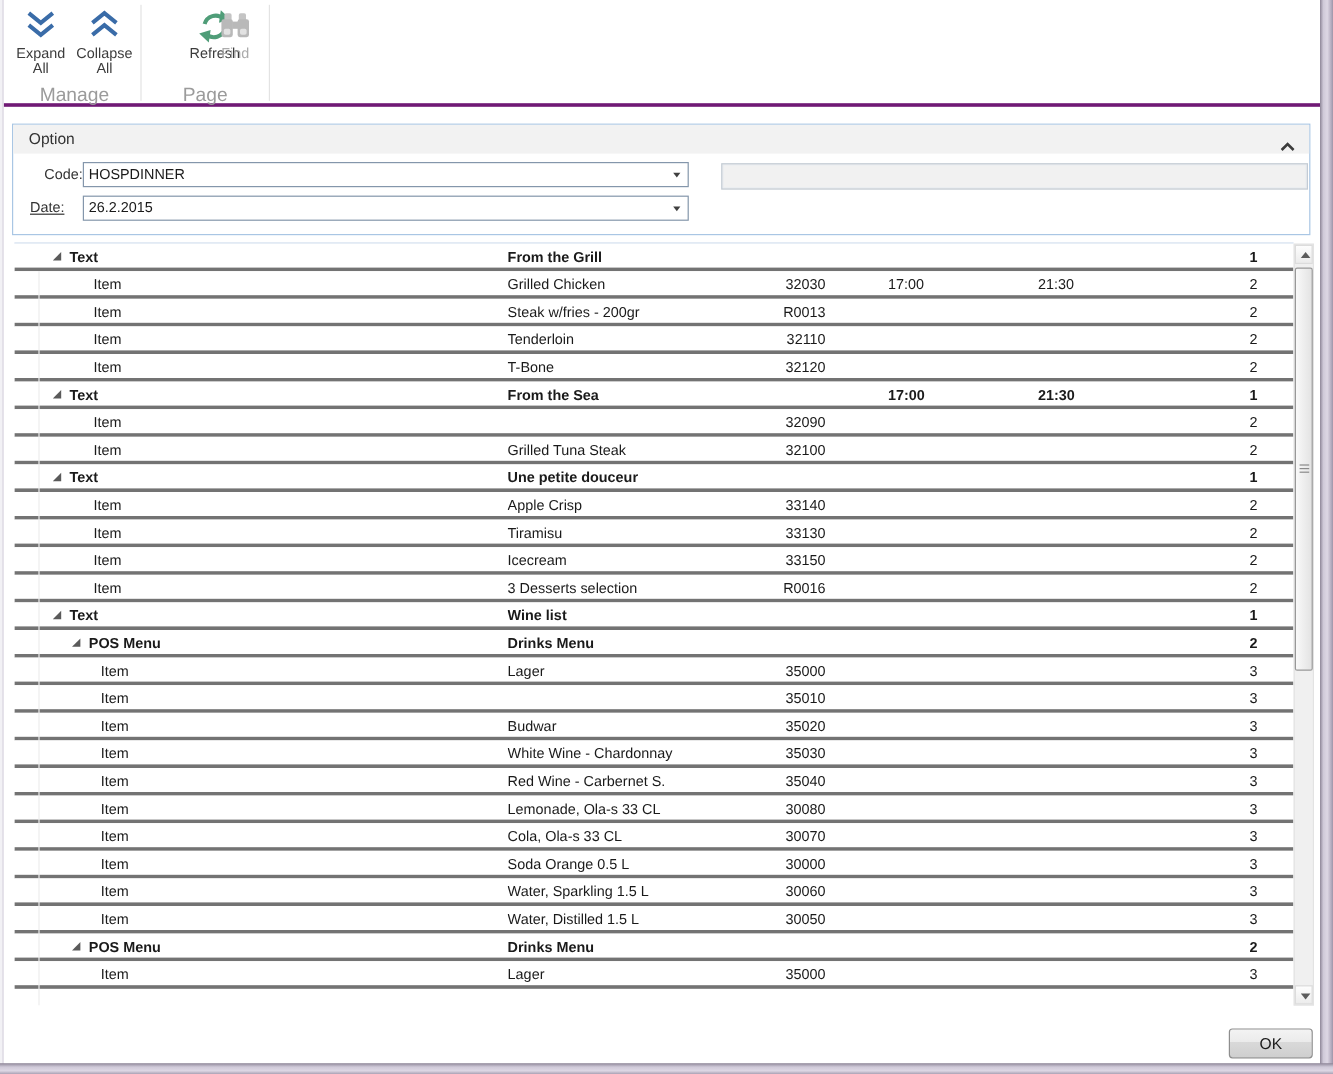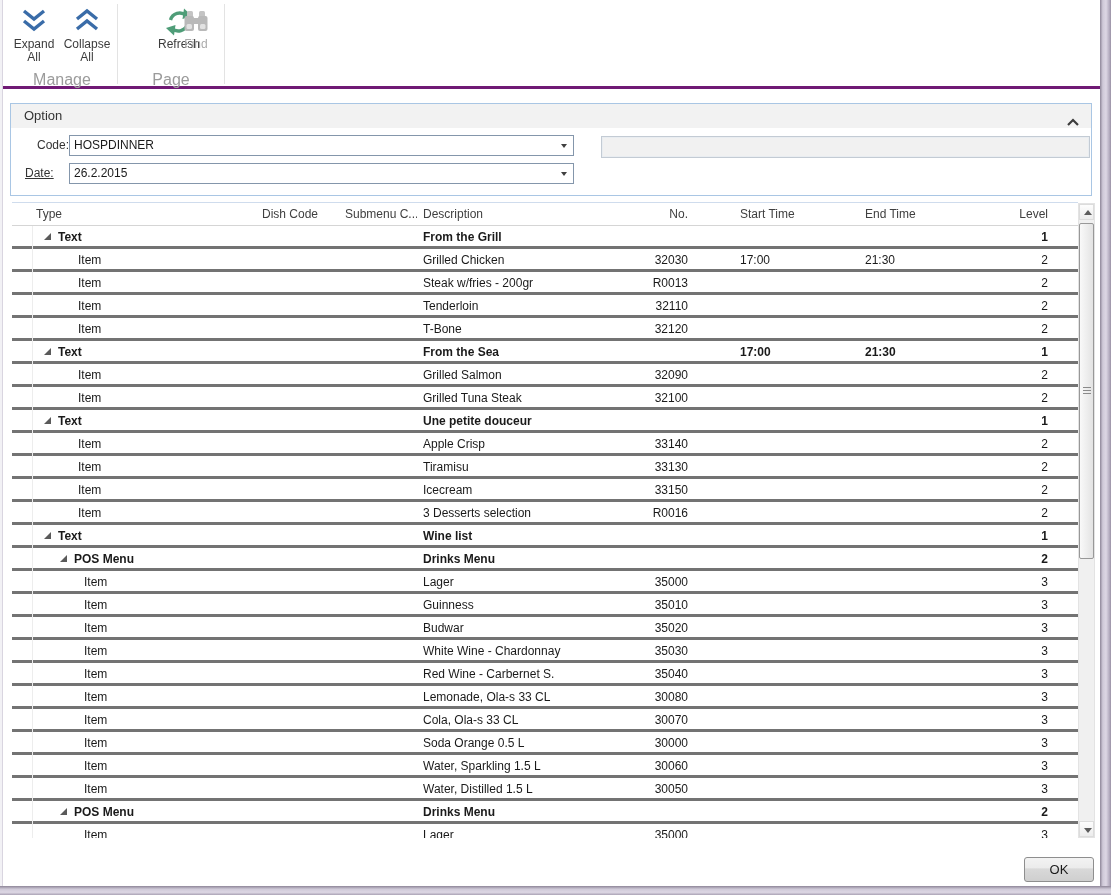--- a/index.html
+++ b/index.html
@@ -197,30 +197,20 @@
   </div>
   <div class="opt-label lbl-date">Date:</div>
   <div class="combo combo-date">
     <span>26.2.2015</span>
     <span class="arrow"></span>
   </div>
   <div class="disabled-field"></div>
 </div>
 
 <div class="grid">
-  <div class="grid-header">
-    <span class="hcell h-type">Type</span>
-    <span class="hcell c-dish">Dish Code</span>
-    <span class="hcell c-sub">Submenu C...</span>
-    <span class="hcell c-desc">Description</span>
-    <span class="hcell c-no">No.</span>
-    <span class="hcell c-start">Start Time</span>
-    <span class="hcell c-end">End Time</span>
-    <span class="hcell c-level">Level</span>
-  </div>
   <div>
       <div class="row bold">
     <span class="cell c-type">
           <span class="cell-inner ind1e"><span class="expander"></span><span>Text</span></span>
         </span>
     <span class="cell c-dish"></span>
     <span class="cell c-sub"></span>
     <span class="cell c-desc">From the Grill</span>
     <span class="cell c-no"></span>
     <span class="cell c-start"></span>
@@ -286,21 +276,20 @@
     <span class="cell c-start">17:00</span>
     <span class="cell c-end">21:30</span>
     <span class="cell c-level">1</span>
   </div>
       <div class="row">
     <span class="cell c-type">
           <span class="cell-inner ind2"><span>Item</span></span>
         </span>
     <span class="cell c-dish"></span>
     <span class="cell c-sub"></span>
-    <span class="cell c-desc">Grilled Salmon</span>
     <span class="cell c-no">32090</span>
     <span class="cell c-start"></span>
     <span class="cell c-end"></span>
     <span class="cell c-level">2</span>
   </div>
       <div class="row">
     <span class="cell c-type">
           <span class="cell-inner ind2"><span>Item</span></span>
         </span>
     <span class="cell c-dish"></span>
@@ -406,21 +395,20 @@
     <span class="cell c-start"></span>
     <span class="cell c-end"></span>
     <span class="cell c-level">3</span>
   </div>
       <div class="row">
     <span class="cell c-type">
           <span class="cell-inner ind3"><span>Item</span></span>
         </span>
     <span class="cell c-dish"></span>
     <span class="cell c-sub"></span>
-    <span class="cell c-desc">Guinness</span>
     <span class="cell c-no">35010</span>
     <span class="cell c-start"></span>
     <span class="cell c-end"></span>
     <span class="cell c-level">3</span>
   </div>
       <div class="row">
     <span class="cell c-type">
           <span class="cell-inner ind3"><span>Item</span></span>
         </span>
     <span class="cell c-dish"></span>

